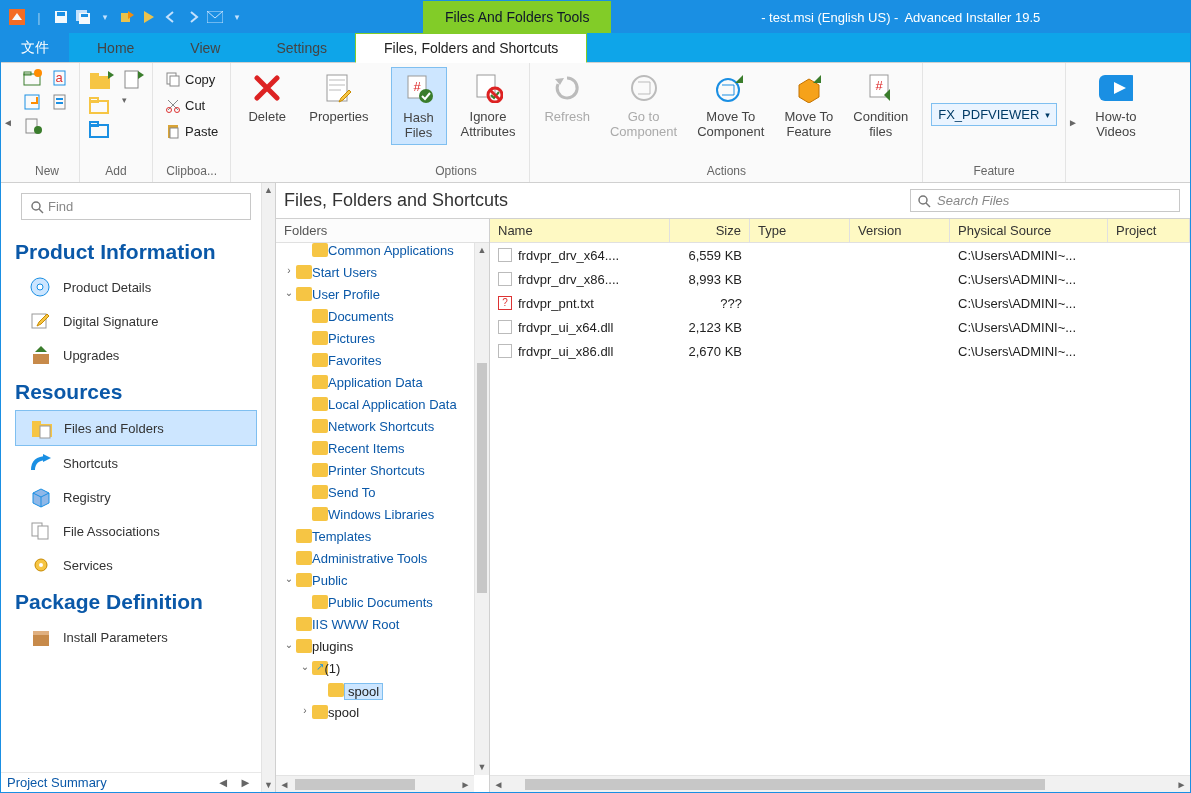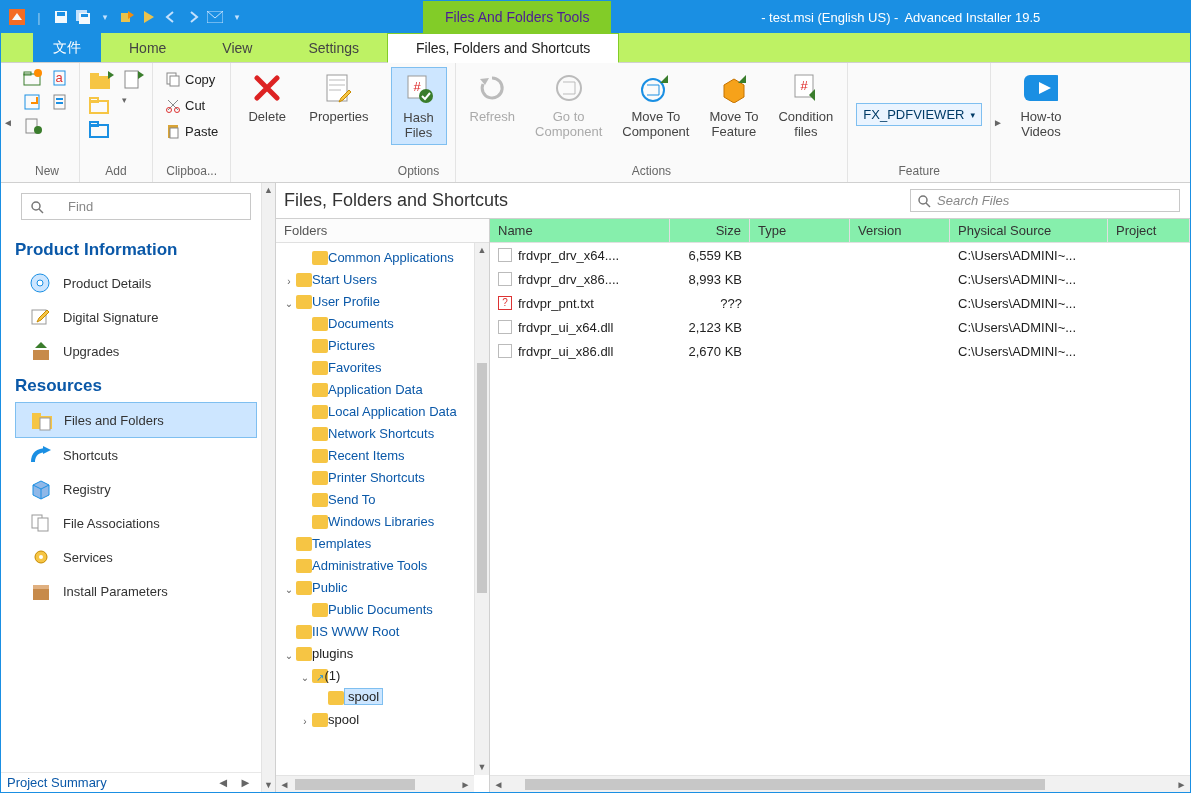--- a/index.html
+++ b/index.html
@@ -2,24 +2,24 @@
 <html><head>
 <meta charset="utf-8">
 <style>
   *{box-sizing:border-box;margin:0;padding:0;font-family:"Segoe UI",Tahoma,sans-serif;font-size:13px;}
   html,body{width:1191px;height:793px;overflow:hidden;background:#fff;color:#222;}
   .window{width:1191px;height:793px;display:flex;flex-direction:column;border:1px solid #1a8fe3;}
   
   .titlebar{height:32px;background:#1a8fe3;display:flex;align-items:stretch;color:#fff;}
   .titlebar .qat{display:flex;align-items:center;gap:6px;padding:0 8px;}
   .titlebar .qat span{width:16px;height:16px;display:inline-flex;align-items:center;justify-content:center;opacity:.95;}
-  .titlebar .context-tab{background:#82cc28;color:#4c1d95;display:flex;align-items:center;padding:0 22px;font-size:14px;margin-left:170px;}
+  .titlebar .context-tab{background:#82cc28;color:#0f172a;display:flex;align-items:center;padding:0 22px;font-size:14px;margin-left:170px;}
   .titlebar .title{flex:1;display:flex;align-items:center;justify-content:center;gap:6px;font-size:14px;}
   
-  .tabs-row{height:30px;display:flex;align-items:stretch;border-bottom:1px solid #d0d0d0;background:#bef264;padding-left:32px;}
+  .tabs-row{height:30px;display:flex;align-items:stretch;border-bottom:1px solid #d0d0d0;background:#0ea5e9;}
   .file-tab{background:#1a8fe3;color:#fff;padding:0 20px;display:flex;align-items:center;font-size:14px;}
   .tab{padding:0 28px;display:flex;align-items:center;color:#444;cursor:default;font-size:14px;}
   .tab.active{border:1px solid #82cc28;border-bottom:1px solid #fff;background:#fff;margin-bottom:-1px;color:#222;}
   .context-tab-active{border-top:3px solid #82cc28;}
   
   .ribbon{height:120px;background:#fafafa;border-bottom:1px solid #d0d0d0;display:flex;align-items:stretch;position:relative;}
   .ribbon .arrow{width:14px;display:flex;align-items:center;justify-content:center;color:#666;font-size:10px;}
   .group{display:flex;flex-direction:column;border-right:1px solid #e4e4e4;padding:4px 8px 2px;}
   .group-body{flex:1;display:flex;align-items:flex-start;gap:8px;}
   .group-label{text-align:center;color:#666;font-size:12px;padding:2px 0;}
@@ -30,49 +30,49 @@
   .big-btn.disabled .lbl{color:#aaa;}
   .small-col{display:flex;flex-direction:column;gap:2px;}
   .small-btn{display:flex;align-items:center;gap:4px;padding:2px 4px;}
   .feat-box{border:1px solid #7fbff0;background:#eaf4ff;padding:3px 6px;display:flex;align-items:center;gap:6px;color:#003a66;}
   
   .main{flex:1;display:flex;min-height:0;}
   .sidebar{width:275px;border-right:1px solid #d0d0d0;display:flex;flex-direction:column;overflow:hidden;position:relative;}
   .sidebar .scroll-track{position:absolute;right:0;top:0;bottom:0;width:14px;background:#f1f1f1;border-left:1px solid #e3e3e3;display:flex;flex-direction:column;align-items:center;}
   .sidebar .scroll-arrow{height:14px;width:100%;display:flex;align-items:center;justify-content:center;color:#666;font-size:9px;}
   .side-inner{flex:1;overflow:hidden;padding:8px 0 0 0;margin-right:14px;}
-  .find-box{margin:2px 10px 12px 20px;border:1px solid #c8c8c8;padding:5px 8px;display:flex;align-items:center;gap:24px;color:#666;}
-  .cat-head{color:#0a58a8;font-weight:600;font-size:17px;padding:8px 12px 6px 14px;}
+  .find-box{margin:2px 10px 12px 20px;border:1px solid #c8c8c8;padding:5px 8px;display:flex;align-items:center;gap:4px;color:#666;}
+  .cat-head{color:#0a58a8;font-weight:600;font-size:21px;padding:8px 12px 6px 14px;}
   .nav-item{display:flex;align-items:center;gap:10px;padding:6px 0 6px 28px;color:#333;}
   .nav-item .nico{width:24px;height:22px;display:flex;align-items:center;justify-content:center;}
   .nav-item.sel{background:#cde6ff;border:1px solid #7fbff0;margin:0 4px 0 14px;padding-left:14px;}
   
   .content{flex:1;display:flex;flex-direction:column;min-width:0;}
   .content-header{display:flex;align-items:center;justify-content:space-between;padding:6px 10px 6px 8px;}
   .content-header h2{font-size:18px;font-weight:400;color:#333;}
   .search-box{border:1px solid #c8c8c8;padding:3px 6px;display:flex;align-items:center;gap:6px;color:#666;width:270px;}
   .panes{flex:1;display:flex;min-height:0;border-top:1px solid #d0d0d0;}
   .tree-pane{width:214px;border-right:1px solid #d0d0d0;display:flex;flex-direction:column;min-height:0;position:relative;}
   .pane-head{border-bottom:1px solid #e0e0e0;padding:4px 8px;color:#555;background:#fcfcfc;}
   .tree-body{flex:1;overflow:hidden;position:relative;}
   .tree-scroll-v{position:absolute;right:0;top:0;bottom:17px;width:15px;background:#f1f1f1;border-left:1px solid #e3e3e3;}
   .tree-scroll-v .thumb{position:absolute;left:2px;right:2px;top:120px;height:230px;background:#c7c7c7;}
   .tree-scroll-h{position:absolute;left:0;right:15px;bottom:0;height:17px;background:#f1f1f1;border-top:1px solid #e3e3e3;display:flex;align-items:center;}
   .tree-scroll-h .ar{width:17px;text-align:center;color:#666;font-size:10px;}
   .tree-scroll-h .thumb-h{height:11px;background:#c7c7c7;width:120px;margin-left:2px;}
   .tree-items{position:absolute;left:0;right:15px;top:0;bottom:17px;overflow:hidden;}
-  .ti{display:flex;align-items:flex-end;height:22px;white-space:nowrap;color:#0a58a8;}
+  .ti{display:flex;align-items:flex-start;height:22px;white-space:nowrap;color:#0a58a8;}
   .ti .exp{width:14px;text-align:center;color:#666;font-size:10px;}
   .ti .fico{width:16px;height:14px;background:#f6c544;border-radius:2px;display:inline-block;}
   .ti.black{color:#222;}
   .ti.sel span.txt{background:#cde6ff;border:1px solid #7fbff0;padding:0 3px;}
   .ti.lvl0{padding-left:6px}.ti.lvl1{padding-left:22px}.ti.lvl2{padding-left:38px}
   
   .list-pane{flex:1;display:flex;flex-direction:column;min-height:0;position:relative;}
-  .cols{display:flex;border-bottom:1px solid #e0e0e0;color:#333;background:#86efac;}
+  .cols{display:flex;border-bottom:1px solid #e0e0e0;color:#333;background:#fef9c3;}
   .col{padding:4px 8px;border-right:1px solid #e0e0e0;}
   .col.name{width:180px}.col.size{width:80px;text-align:right}.col.type{width:100px}.col.ver{width:100px}.col.src{width:158px}.col.proj{flex:1}
   .rows{flex:1;overflow:hidden;}
   .row{display:flex;height:24px;align-items:center;}
   .cell{padding:2px 8px;white-space:nowrap;overflow:hidden;text-overflow:ellipsis;}
   .cell.name{width:180px;display:flex;align-items:center;gap:6px}.cell.size{width:80px;text-align:right}.cell.type{width:100px}.cell.ver{width:100px}.cell.src{width:158px}
   .fico-small{width:14px;height:14px;border:1px solid #bbb;background:#fff;display:inline-block;}
   .list-scroll-h{position:absolute;left:0;right:0;bottom:0;height:17px;background:#f1f1f1;border-top:1px solid #e3e3e3;display:flex;align-items:center;}
   .list-scroll-h .thumb-h{height:11px;background:#c7c7c7;width:520px;margin-left:18px;}
   
@@ -297,20 +297,32 @@
               <svg width="30" height="30">
                 <rect x="4" y="2" width="18" height="22" fill="#fff" stroke="#999"></rect>
                 <text x="13" y="17" font-size="14" fill="#d22" text-anchor="middle">#</text>
                 <circle cx="22" cy="22" r="7" fill="#3a7d2c"></circle>
                 <path d="M18 22 L21 25 L26 19" stroke="#fff" stroke-width="2" fill="none"></path>
               </svg>
             </div>
           <div class="lbl" style="white-space:pre-line">Hash
 Files</div>
         </div>
+        <div class="big-btn">
+          <div class="ico">
+              <svg width="30" height="30">
+                <rect x="4" y="2" width="18" height="22" fill="#fff" stroke="#999"></rect>
+                <path d="M18 22 L21 25 L26 19" stroke="#3a7d2c" stroke-width="2" fill="none"></path>
+                <circle cx="22" cy="22" r="7" fill="none" stroke="#d22" stroke-width="3"></circle>
+                <path d="M17 17 L27 27" stroke="#d22" stroke-width="3"></path>
+              </svg>
+            </div>
+          <div class="lbl" style="white-space:pre-line">Ignore
+Attributes</div>
+        </div>
       </div>
       <div class="group-label">Options</div>
     </div>
 
     <div class="group">
       <div class="group-body">
         <div class="big-btn disabled">
           <div class="ico">
               <svg width="30" height="30">
                 <path d="M15 5 A10 10 0 1 1 6 11" fill="none" stroke="#bbb" stroke-width="3"></path>
@@ -476,20 +488,21 @@
             </div>
             <div class="nav-item">
               <span class="nico">
                 <svg width="24" height="22">
                   <circle cx="12" cy="11" r="6" fill="#f6c544" stroke="#c78a00"></circle>
                   <circle cx="12" cy="11" r="2" fill="#fff"></circle>
                 </svg>
               </span>
               <span>Services</span>
             </div>
+            <div class="cat-head">Package Definition</div>
             <div class="nav-item">
               <span class="nico">
                 <svg width="24" height="22">
                   <rect x="4" y="8" width="16" height="12" fill="#c78a4a"></rect>
                   <rect x="4" y="5" width="16" height="4" fill="#e0b080"></rect>
                 </svg>
               </span>
               <span>Install Parameters</span>
             </div>
           </div>

